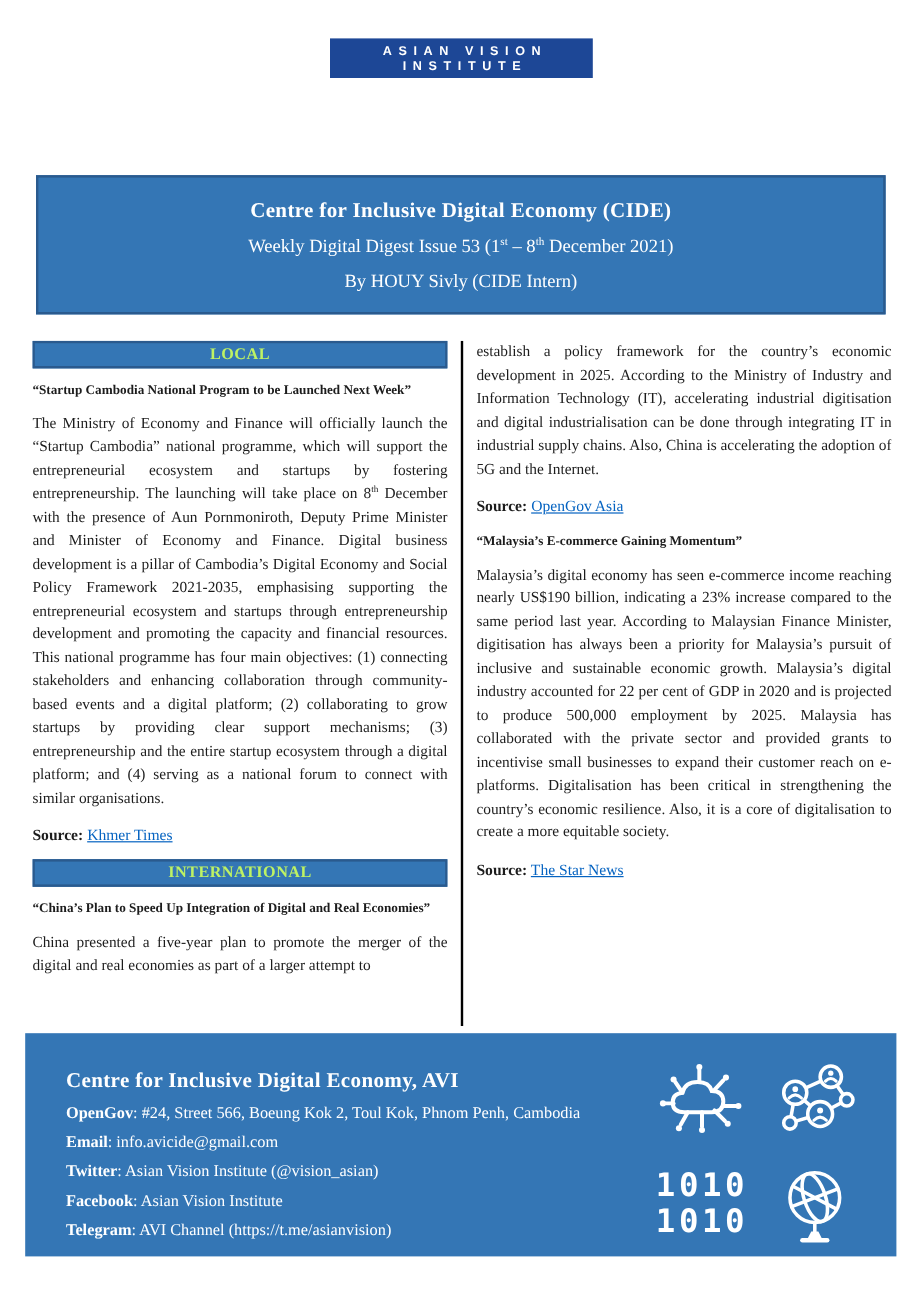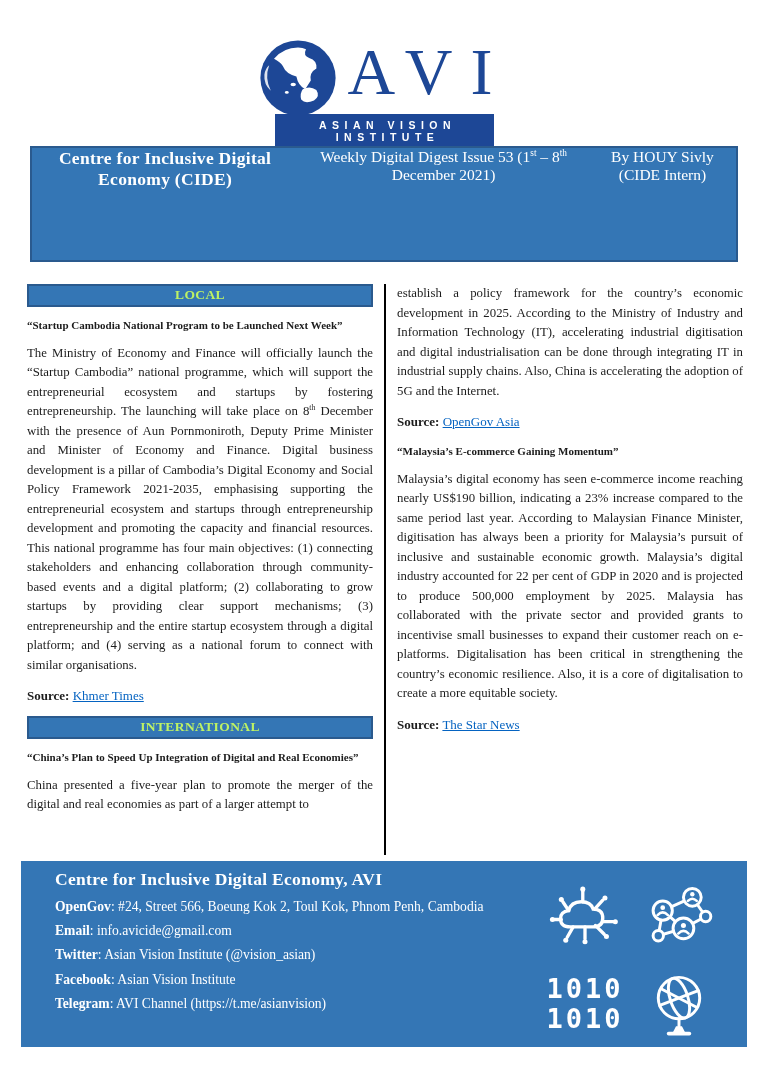--- a/index.html
+++ b/index.html
@@ -11,21 +11,21 @@
   .logo-row{display:flex;align-items:flex-start;}
   .avi-globe{width:80px;height:80px;margin-top:2px;}
   .avi-text{font-family:"Liberation Serif",serif;font-size:66px;line-height:72px;color:#1D4796;
             letter-spacing:18px;margin-left:10px;}
   .institute-bar{margin-top:-4px;background:#1D4796;color:#fff;font-family:"Liberation Sans",sans-serif;
             font-size:10.5px;font-weight:bold;letter-spacing:5.5px;padding:5px 8px 4px 15px;width:196px;text-align:center;}
 
   
   .masthead{position:absolute;left:30px;top:146px;width:704px;height:112px;background:#3476B5;
             border:2px solid #2A5A8E;color:#fff;text-align:center;
-            display:flex;flex-direction:row;justify-content:center;gap:11px;}
+            display:flex;flex-direction:column;justify-content:center;gap:11px;}
   .masthead .t1{font-size:17.5px;font-weight:bold;letter-spacing:.3px;}
   .masthead .t2,.masthead .t3{font-size:15.5px;}
   sup{font-size:.6em;vertical-align:super;line-height:0;}
 
   
   .content{position:absolute;left:27px;top:284px;width:716px;height:575px;display:flex;overflow:hidden;}
   .col{width:346px;overflow:hidden;}
   .gutter{width:24px;display:flex;justify-content:center;}
   .vline{width:2px;background:#000;height:571px;}
   .section-bar{background:#3476B5;border:2px solid #2A5A8E;color:#bef264;text-align:center;font-weight:bold;
@@ -33,48 +33,36 @@
   .section-bar.second{margin-top:4px;}
   .art-title{font-weight:bold;font-size:11px;line-height:19.5px;margin:0 0 8px;text-align:justify;}
   .body-text{font-size:12.8px;line-height:19.5px;text-align:justify;margin:0 0 0;}
   .source-line{font-size:13px;margin:13px 0 12px;}
   .source-line .lbl{font-weight:bold;}
   a.src{color:#0563C1;text-decoration:underline;cursor:pointer;}
 
   
   .footer{position:absolute;left:21px;top:861px;width:726px;height:186px;background:#3476B5;color:#fff;
           display:flex;justify-content:space-between;box-sizing:border-box;}
-  .footer-text{padding:8px 0 0 34px;}
+  .footer-text{padding:29px 0 0 34px;}
   .footer-title{font-size:17.5px;font-weight:bold;margin-bottom:5px;letter-spacing:.3px;}
   .footer-line{font-size:13.6px;line-height:1.78;}
   .footer-line .lbl{font-weight:bold;}
   .footer-icons{display:grid;grid-template-columns:92px 92px;grid-template-rows:86px 86px;
           margin:14px 22px 0 0;align-items:center;justify-items:center;column-gap:2px;}
   .f-icon{width:74px;height:74px;}
   .binary-icon{font-family:"DejaVu Sans Mono",monospace;font-weight:bold;font-size:27px;line-height:1.1;
           letter-spacing:3px;text-align:center;color:#fff;}
 </style>
 </head>
 <body>
 
 <div class="page">
 
   <div class="logo-block">
-    <div class="logo-row">
-      <svg class="avi-globe" viewBox="0 0 100 100">
-        <circle cx="50" cy="50" r="47" fill="#1D4796"></circle>
-        <path d="M20 26 q12-14 30-14 q6 0 10 2 q-4 8 4 11 q10 3 9 13 q-9 5-7 15 l-7 11 q-9-5-11-16 q-13-3-17-13 q-3-5-11-9z" fill="#fff"></path>
-        <path d="M56 64 q9-5 17 1 q5 8-3 13 q-11 5-16-1 q-2-8 2-13z" fill="#fff"></path>
-        <ellipse cx="44" cy="58" rx="3.4" ry="2.2" fill="#fff"></ellipse>
-        <ellipse cx="53" cy="52" rx="2.6" ry="1.8" fill="#fff"></ellipse>
-        <ellipse cx="36" cy="68" rx="2.4" ry="1.7" fill="#fff"></ellipse>
-        <path d="M14 34 q-6 16 2 32 q-9-8-8-20 q1-8 6-12z" fill="#fff" opacity=".85"></path>
-      </svg>
-      <div class="avi-text">AVI</div>
-    </div>
     <div class="institute-bar">ASIAN VISION INSTITUTE</div>
   </div>
 
   <div class="masthead">
     <div class="t1">Centre for Inclusive Digital Economy (CIDE)</div>
     <div class="t2"><span>Weekly Digital Digest Issue 53 (1</span><sup>st</sup><span> – 8</span><sup>th</sup><span> December 2021)</span></div>
     <div class="t3">By HOUY Sivly (CIDE Intern)</div>
   </div>
 
   <div class="content">

